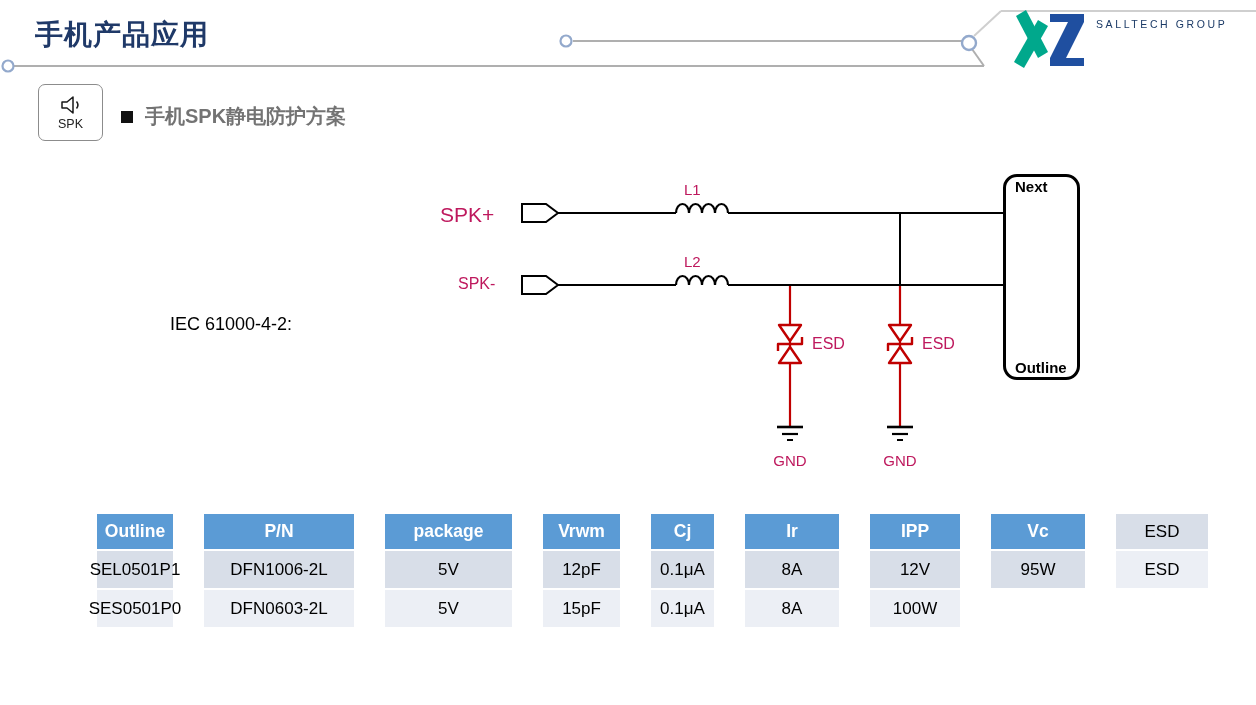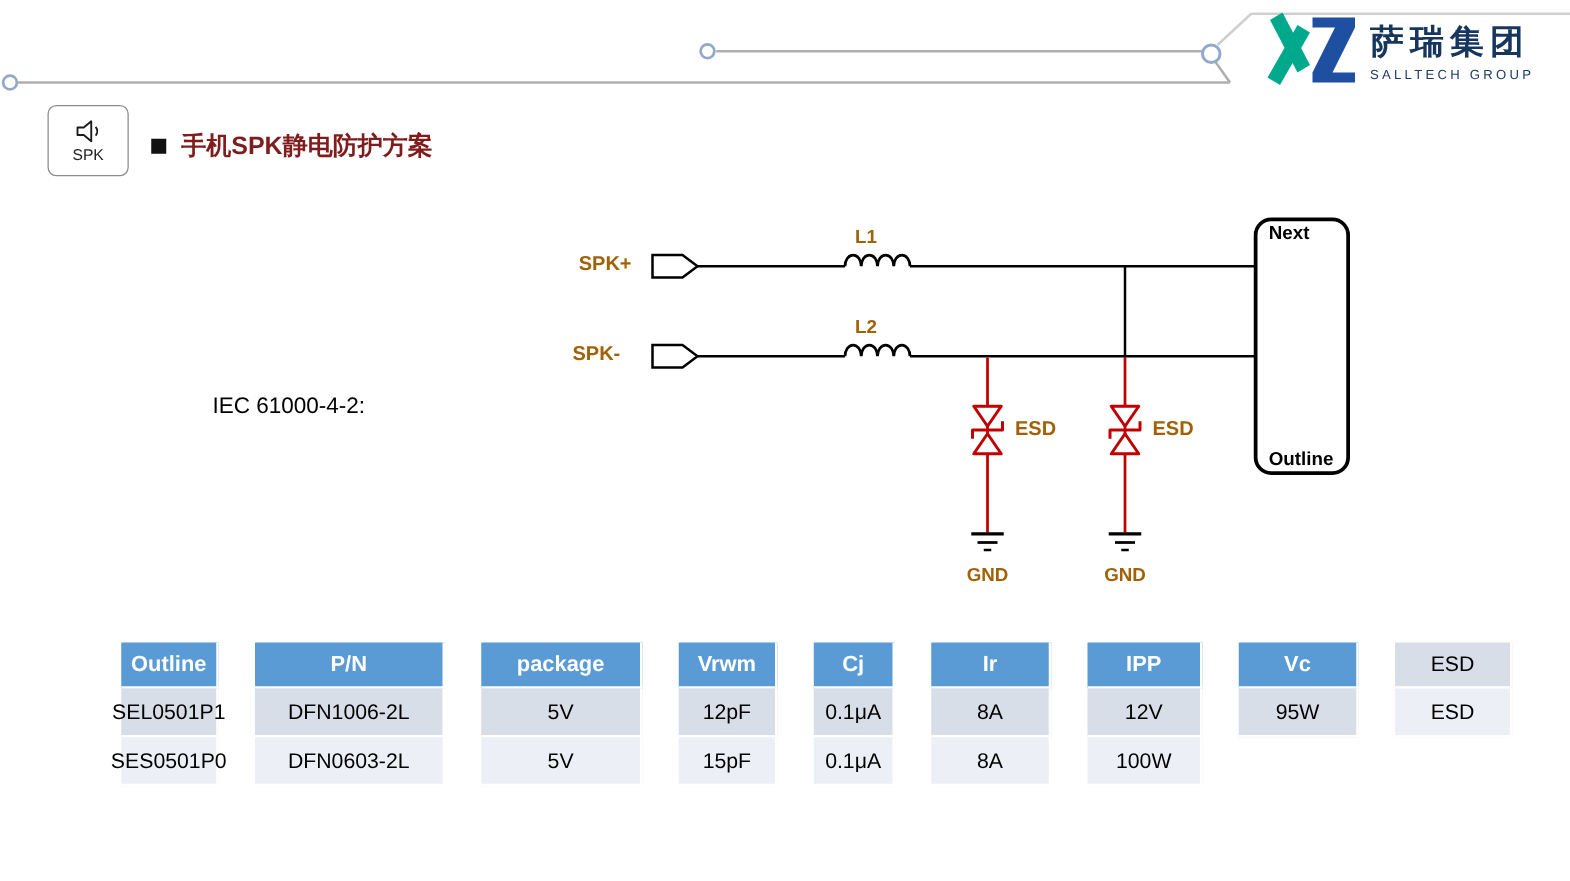--- a/index.html
+++ b/index.html
@@ -17,26 +17,26 @@
   .logo-cn{font-size:27px;font-weight:bold;letter-spacing:5px;white-space:nowrap;}
   .logo-en{font-size:10.5px;letter-spacing:2.6px;margin-top:3px;color:#1B3A66;white-space:nowrap;}
 
   
   .spk-box{position:absolute;left:38px;top:84px;width:65px;height:57px;border:1.5px solid #8C8C8C;
            border-radius:7px;background:#fff;display:flex;flex-direction:column;
            align-items:center;justify-content:center;box-sizing:border-box;}
   .spk-label{font-size:12.5px;color:#222;margin-top:1px;}
   .section-head{position:absolute;left:121px;top:103px;display:flex;align-items:center;}
   .section-bullet{width:12px;height:12px;background:#111;margin-right:12px;}
-  .section-title{font-size:20px;font-weight:bold;color:#7f1d1d;}
+  .section-title{font-size:20px;font-weight:bold;color:#737373;}
 
   
   .circuit{position:absolute;left:0;top:0;pointer-events:none;}
-  .clabel{position:absolute;font-weight:bold;color:#a16207;white-space:nowrap;}
-  #lbl-spkp{left:463px;top:203px;font-size:16px;}
+  .clabel{position:absolute;font-weight:normal;color:#be185d;white-space:nowrap;}
+  #lbl-spkp{left:440px;top:203px;font-size:21px;}
   #lbl-spkm{left:458px;top:275px;font-size:16px;}
   #lbl-l1{left:684px;top:181px;font-size:15px;}
   #lbl-l2{left:684px;top:253px;font-size:15px;}
   #lbl-esd1{left:812px;top:335px;font-size:16px;}
   #lbl-esd2{left:922px;top:335px;font-size:16px;}
   #lbl-gnd1{left:768px;top:452px;font-size:15px;width:44px;text-align:center;}
   #lbl-gnd2{left:878px;top:452px;font-size:15px;width:44px;text-align:center;}
   .next-box{position:absolute;left:1003px;top:174px;width:77px;height:206px;border:3px solid #000;
             border-radius:14px;background:#fff;box-sizing:border-box;display:flex;
             flex-direction:column;justify-content:space-between;padding-left:9px;
@@ -62,28 +62,28 @@
     <line x1="14" y1="66" x2="984" y2="66" stroke="#AFAFAF" stroke-width="2"></line>
     <line x1="984" y1="66" x2="972" y2="49" stroke="#AFAFAF" stroke-width="2"></line>
     <line x1="962" y1="41" x2="573" y2="41" stroke="#AFAFAF" stroke-width="2"></line>
     <line x1="974" y1="36" x2="1001" y2="11" stroke="#CFCFCF" stroke-width="2"></line>
     <line x1="1001" y1="11" x2="1256" y2="11" stroke="#CFCFCF" stroke-width="2"></line>
     <circle cx="8" cy="66" r="5.5" fill="#fff" stroke="#93A9CC" stroke-width="2.2"></circle>
     <circle cx="566" cy="41" r="5.5" fill="#fff" stroke="#93A9CC" stroke-width="2.2"></circle>
     <circle cx="969" cy="43" r="7" fill="#fff" stroke="#93A9CC" stroke-width="2.4"></circle>
   </svg>
 
+  <div class="page-title">手机产品应用</div>
 
   <svg class="logo-mark" width="74" height="60" viewBox="0 0 74 60">
     <polygon fill="#00A88C" points="4,6 14,0 36,42 26,48"></polygon>
     <polygon fill="#00A88C" points="2,52 26,10 36,16 12,58"></polygon>
     <polygon fill="#1F4FA0" points="38,4 72,4 72,12 54,48 72,48 72,56 38,56 38,48 56,12 38,12"></polygon>
   </svg>
   <div class="logo-text">
-    <div class="logo-cn">萨瑞集团</div>
     <div class="logo-en">SALLTECH GROUP</div>
   </div>
 
   <div class="spk-box">
     <svg width="26" height="22" viewBox="0 0 26 22">
       <path d="M4 8 H9 L15 3 V19 L9 14 H4 Z" fill="#fff" stroke="#1a1a1a" stroke-width="1.5" stroke-linejoin="round"></path>
       <path d="M18.5 7.5 a5.5 5.5 0 0 1 0 7" fill="none" stroke="#1a1a1a" stroke-width="1.5"></path>
     </svg>
     <div class="spk-label">SPK</div>
   </div>

